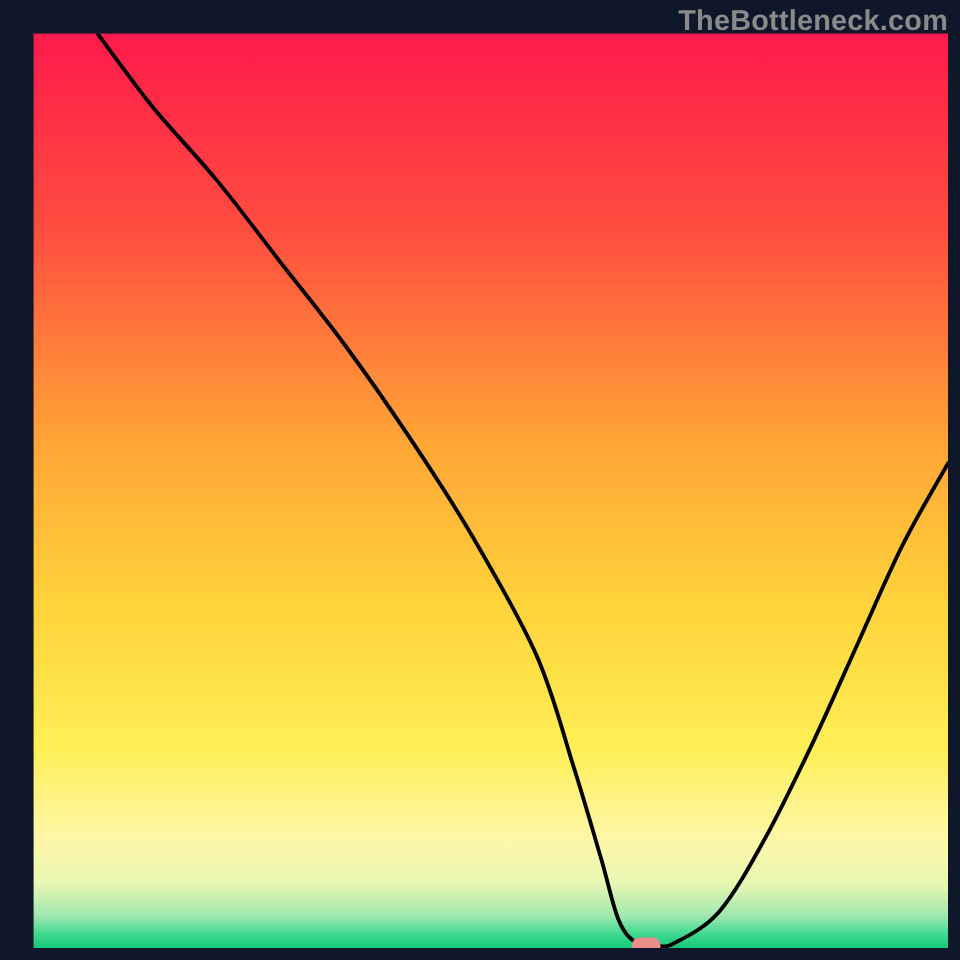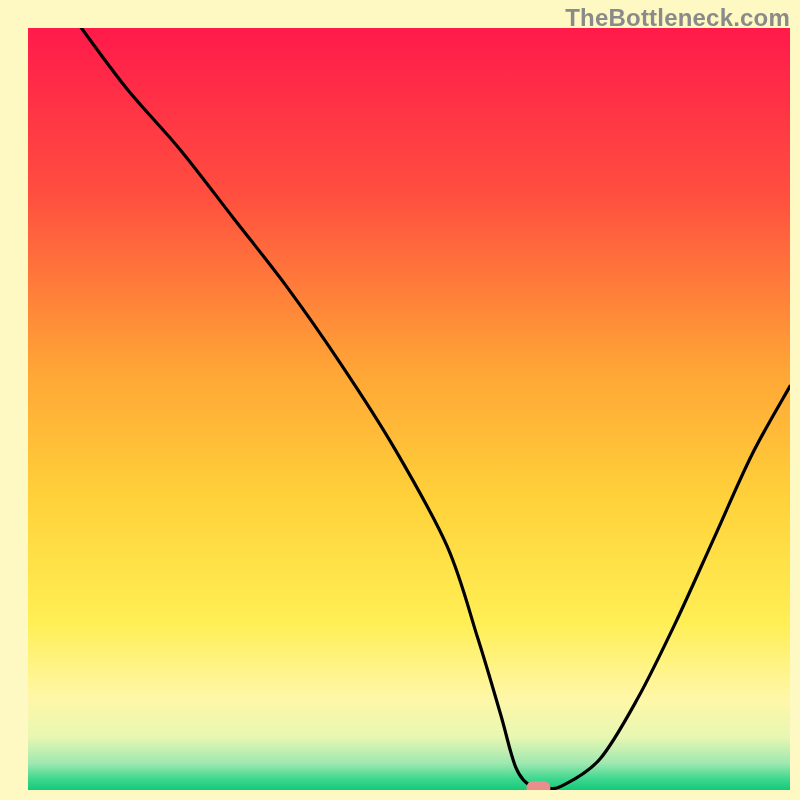--- a/index.html
+++ b/index.html
@@ -7,21 +7,21 @@
     padding: 0;
     width: 800px;
     height: 800px;
     background: #000;
     overflow: hidden;
   }
   .frame {
     position: relative;
     width: 800px;
     height: 800px;
-    background: #fef9c3;
+    background: #0f172a;
   }
   .watermark {
     position: absolute;
     top: 4px;
     right: 10px;
     font-family: Arial, Helvetica, sans-serif;
     font-size: 24px;
     font-weight: 600;
     color: #8a8a8a;
     letter-spacing: 0.2px;

